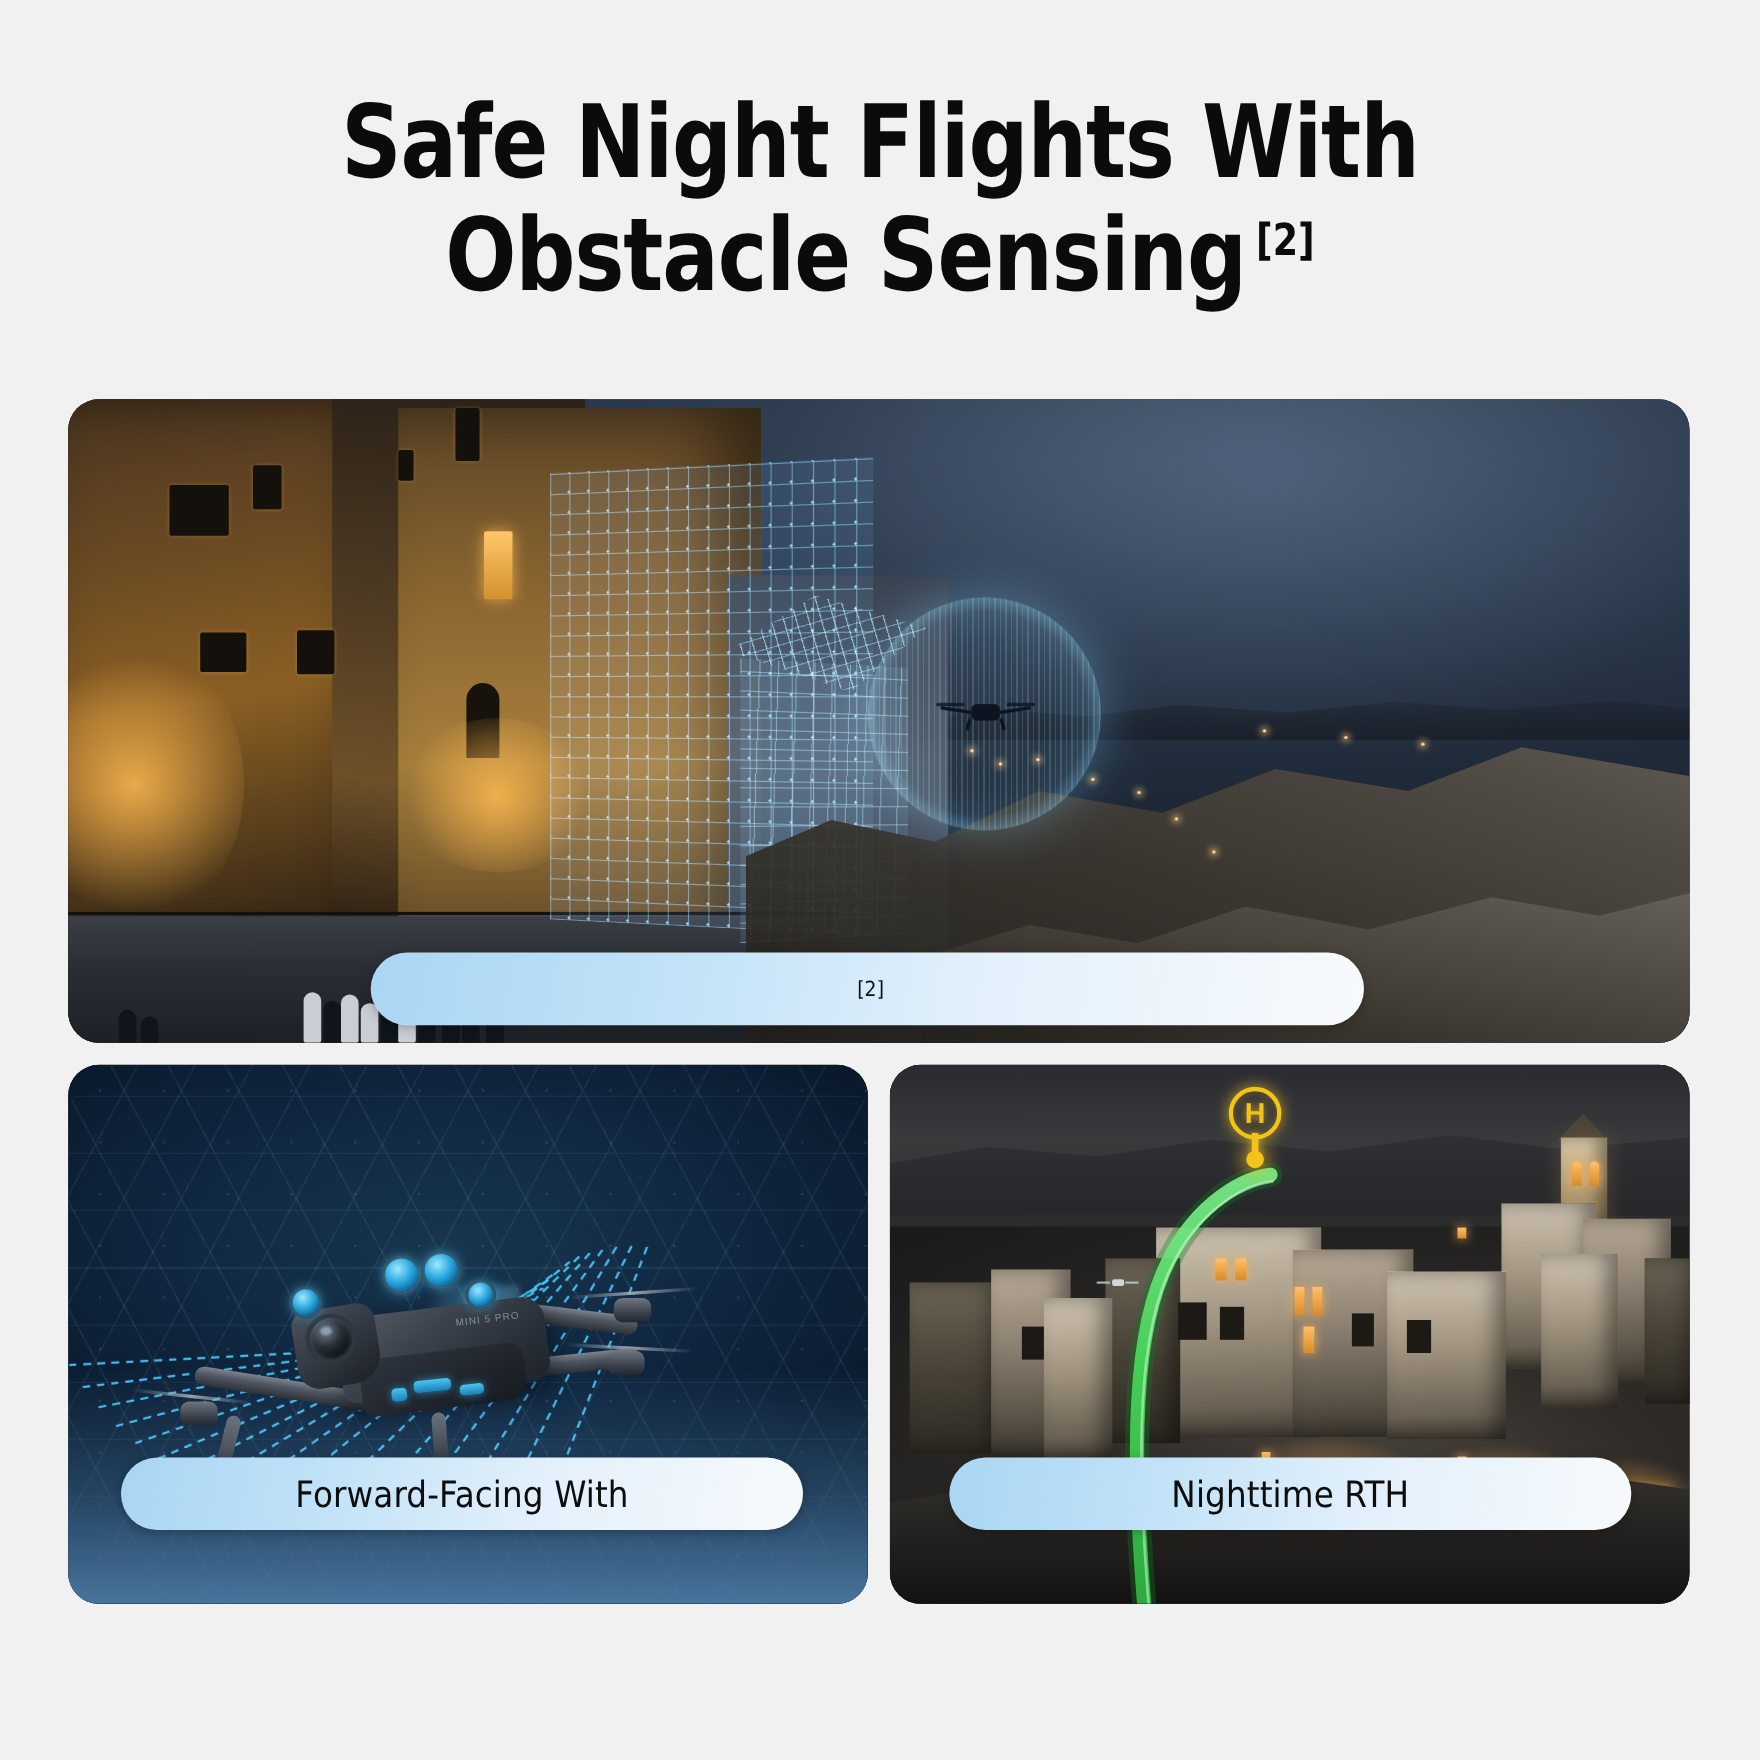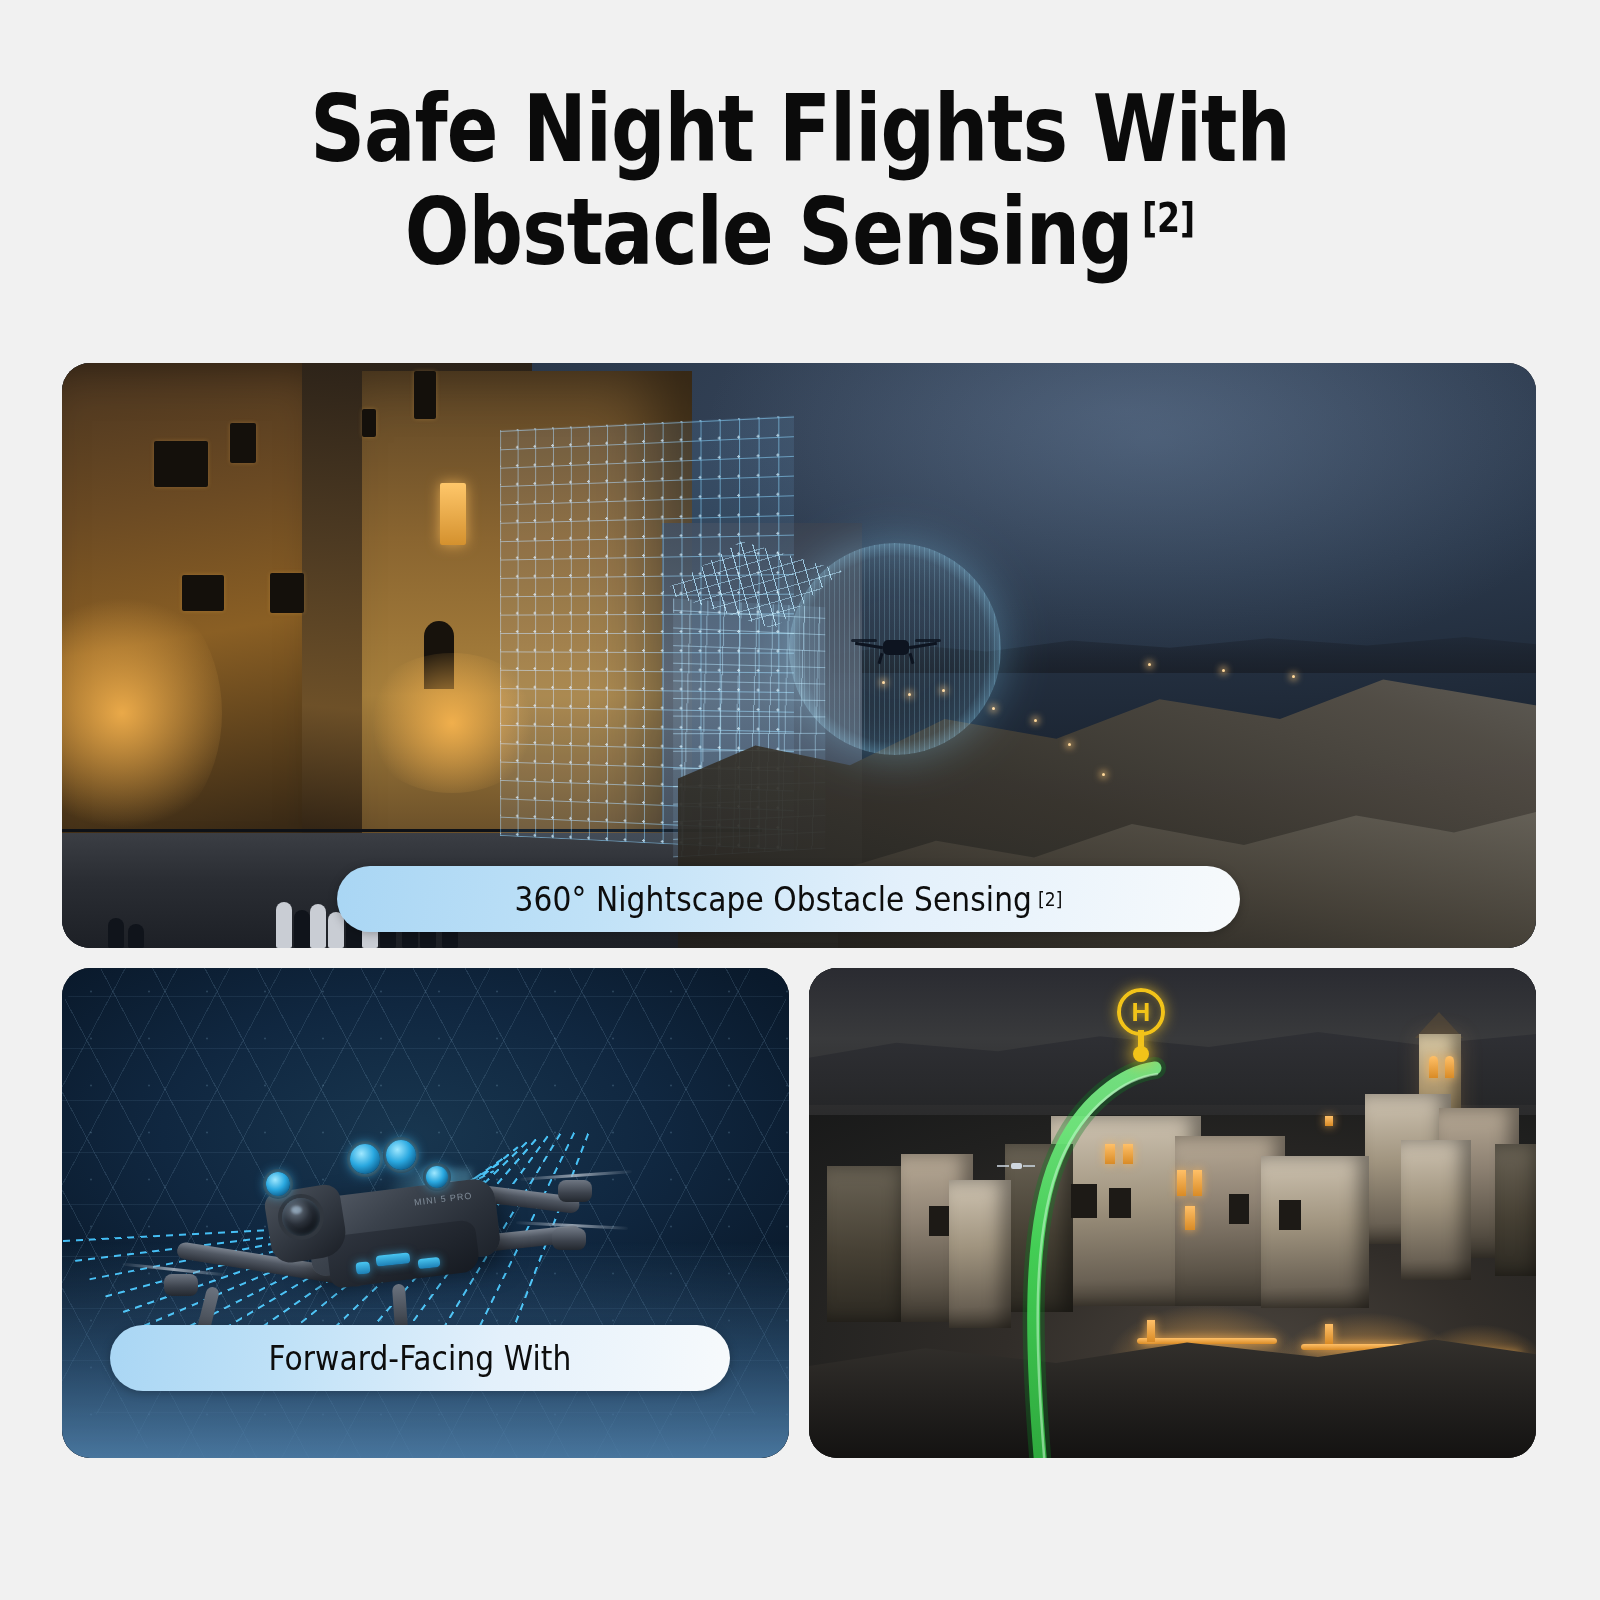--- a/index.html
+++ b/index.html
@@ -486,21 +486,20 @@
           <div class="arm r"></div>
         <div class="rot a"></div>
           <div class="rot b"></div>
         <div class="body"></div>
         <div class="leg a"></div>
           <div class="leg b"></div>
       </div>
     </div>
 
     <div class="pill" id="pill-night">
-      <span>360° Nightscape Obstacle Sensing</span>
         <span class="sup-s">[2]</span>
     </div>
   </div>
 
   <div class="card" id="card-lidar">
     <div class="scene">
       <div class="lidar-bg"></div>
       <div class="dome"></div>
       <div class="starfield"></div>
       <div class="lidar-bg2"></div>
@@ -629,15 +628,18 @@
       </div>
 
       <div class="home-pin">
         <div class="pin-ring"></div>
         <div class="pin-h">H</div>
         <div class="pin-tail"></div>
         <div class="pin-dot"></div>
       </div>
     </div>
 
+    <div class="pill" id="pill-rth">
+      <span>Nighttime RTH</span>
+    </div>
   </div>
 
 </div>
 
 </body></html>

